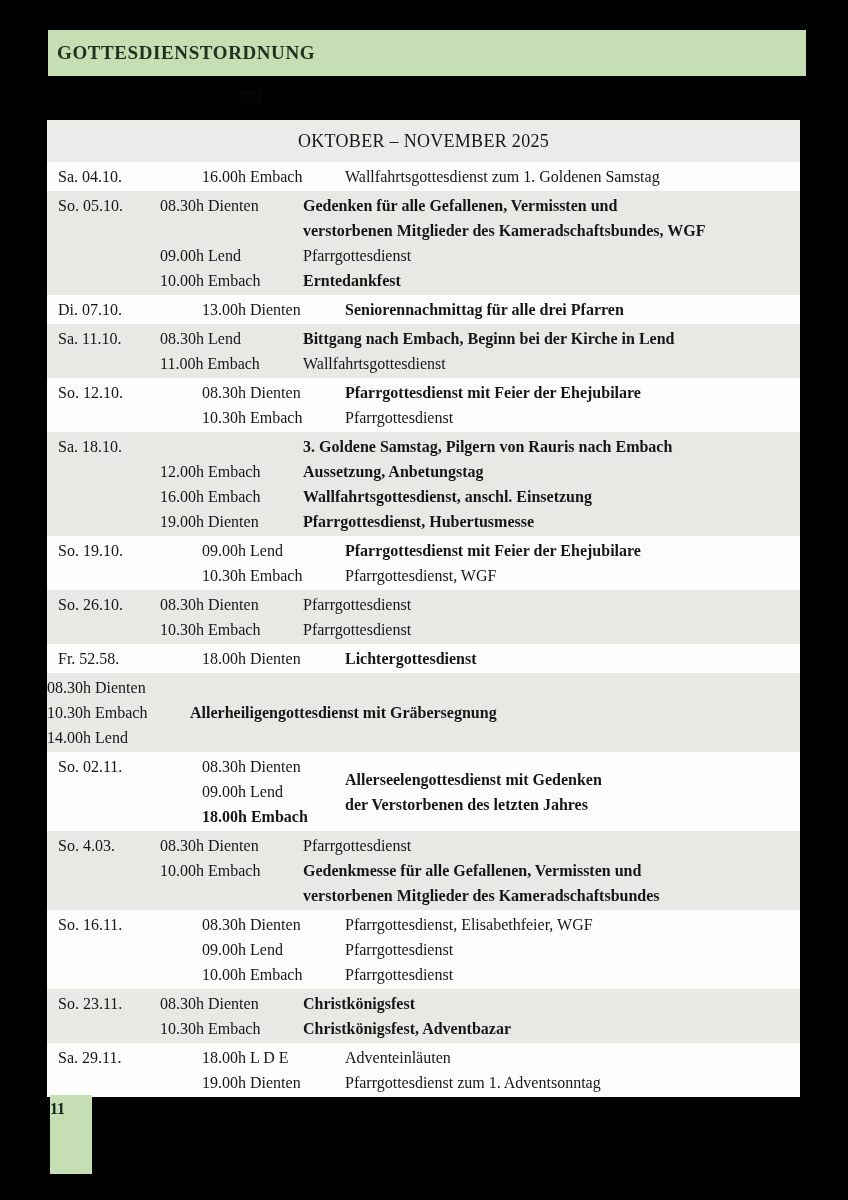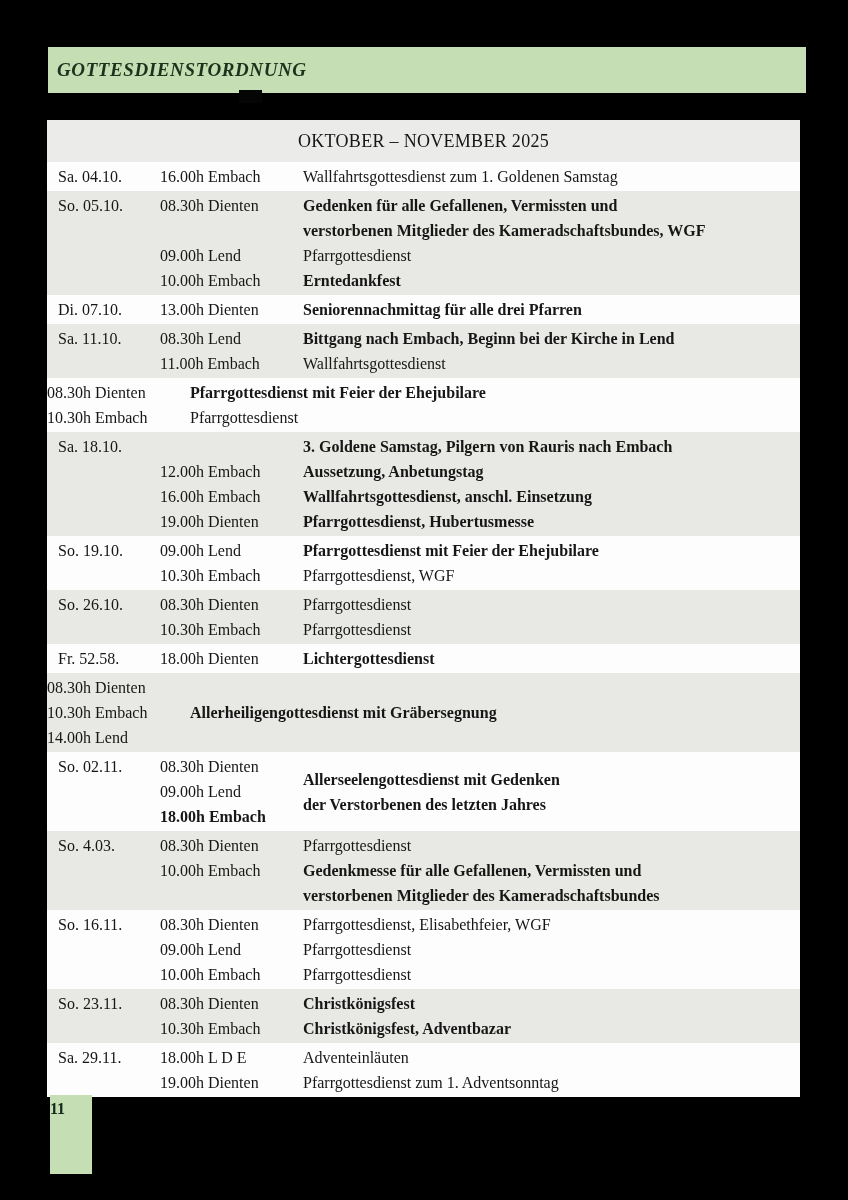--- a/index.html
+++ b/index.html
@@ -5,24 +5,24 @@
   html,body { margin:0; padding:0; }
   body {
     width:848px; height:1200px;
     background:#000000;
     position:relative;
     overflow:hidden;
     font-family:"Liberation Serif","DejaVu Serif",serif;
     color:#161616;
   }
   .banner {
-    position:absolute; left:48px; top:47px;
+    position:absolute; left:48px; top:30px;
     width:758px; height:46px;
     background:#c6deb3;
-    display:flex; align-items:center;font-style:italic;
+    display:flex; align-items:center;
   }
   .banner-title {
     font-weight:bold; font-size:19px;
     letter-spacing:0.6px;
     color:#1d321d;
     padding-left:9px;
   }
   .scan-artifact {
     position:absolute; left:239px; top:90px;
     width:23px; height:13px;
@@ -36,21 +36,21 @@
   }
   .sheet-header {
     height:42px;
     background:#ebebe9;
     display:flex; align-items:center; justify-content:center;
     font-weight:normal; font-size:18px;
     letter-spacing:0.3px;
   }
   .row { display:flex; padding:2px 0; }
   .row.shaded { background:#e8e8e5; }
-  .row.plain  { background:#fdfdfd; }
+  .row.plain  { background:#fdfdfd;gap:42px; }
   .date-col {
     width:113px; flex:none;
     padding-left:11px; box-sizing:border-box;
   }
   .content-col { flex:1; min-width:0; }
   .entry { display:flex; }
   .time-col { width:143px; flex:none; }
   .desc-col { flex:1; min-width:0; padding-right:15px; white-space:pre-line; }
   .group { display:flex; align-items:center; }
   .group-times { width:143px; flex:none; }
@@ -122,20 +122,21 @@
             <div class="time-col">08.30h Lend</div>
             <div class="desc-col b">Bittgang nach Embach, Beginn bei der Kirche in Lend</div>
           </div>
           <div class="entry">
             <div class="time-col">11.00h Embach</div>
             <div class="desc-col">Wallfahrtsgottesdienst</div>
           </div>
         </div>
       </div>
       <div class="row plain">
+        <div class="date-col">So. 12.10.</div>
         <div class="content-col">
           <div class="entry">
             <div class="time-col">08.30h Dienten</div>
             <div class="desc-col b">Pfarrgottesdienst mit Feier der Ehejubilare</div>
           </div>
           <div class="entry">
             <div class="time-col">10.30h Embach</div>
             <div class="desc-col">Pfarrgottesdienst</div>
           </div>
         </div>

